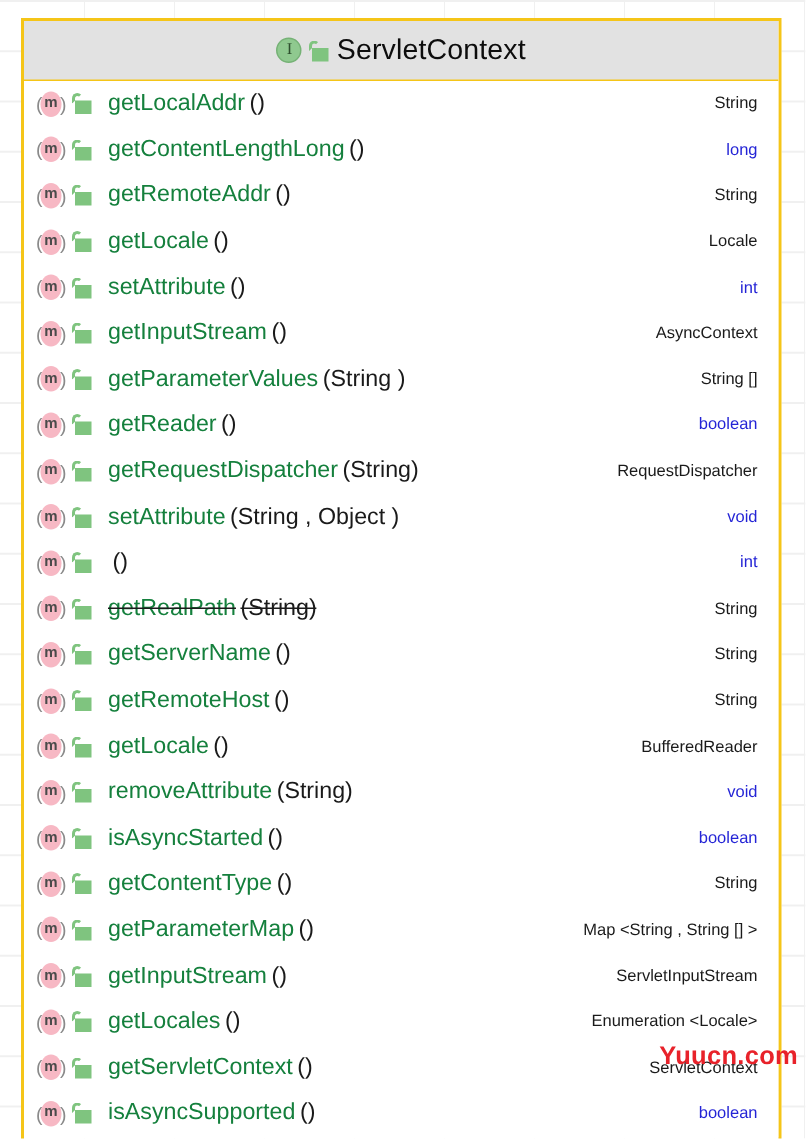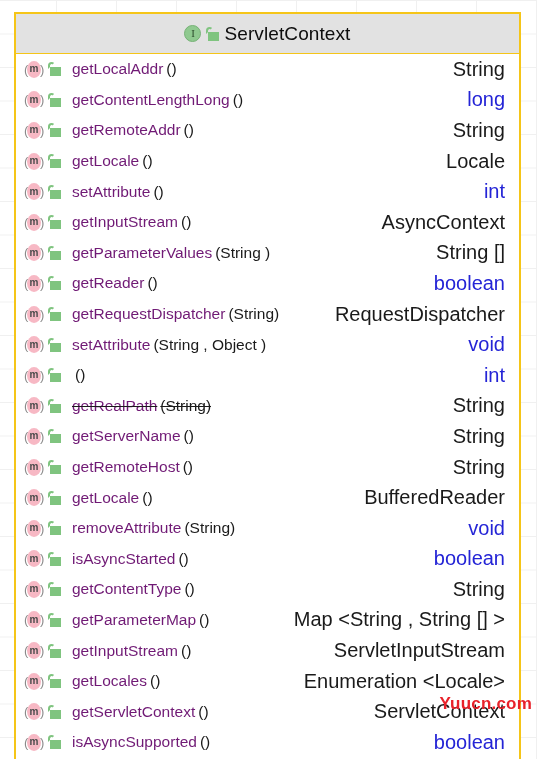--- a/index.html
+++ b/index.html
@@ -162,36 +162,36 @@
     margin-right: 11px;
     flex: 0 0 auto;
   }
   .sig {
     display: flex;
     align-items: baseline;
     white-space: nowrap;
     overflow: hidden;
   }
   .m-name {
-    color: #701a75;
+    color: #15803d;
     font-size: 15.5px;
   }
   .m-params {
     color: #1a1a1a;
     font-size: 15.5px;
     margin-left: 3px;
   }
   .member-row.deprecated .m-name,
   .member-row.deprecated .m-params {
     text-decoration: line-through;
     text-decoration-color: #1a1a1a;
   }
   .m-type {
     margin-left: auto;
-    font-size: 20px;
+    font-size: 11px;
     color: #1a1a1a;
     white-space: nowrap;
     padding-left: 12px;
   }
   .m-type.primitive {
     color: #2424d6;
   }
 
   
   #watermark {

